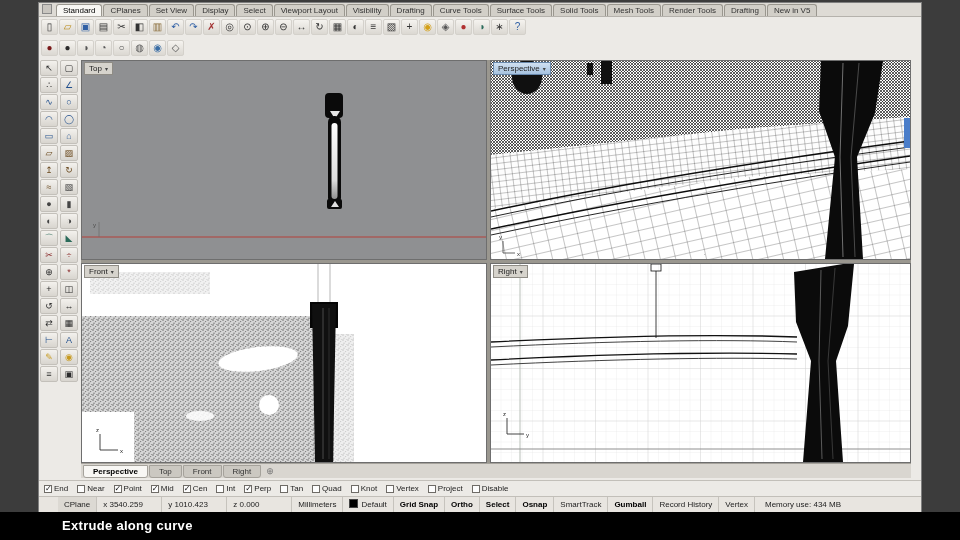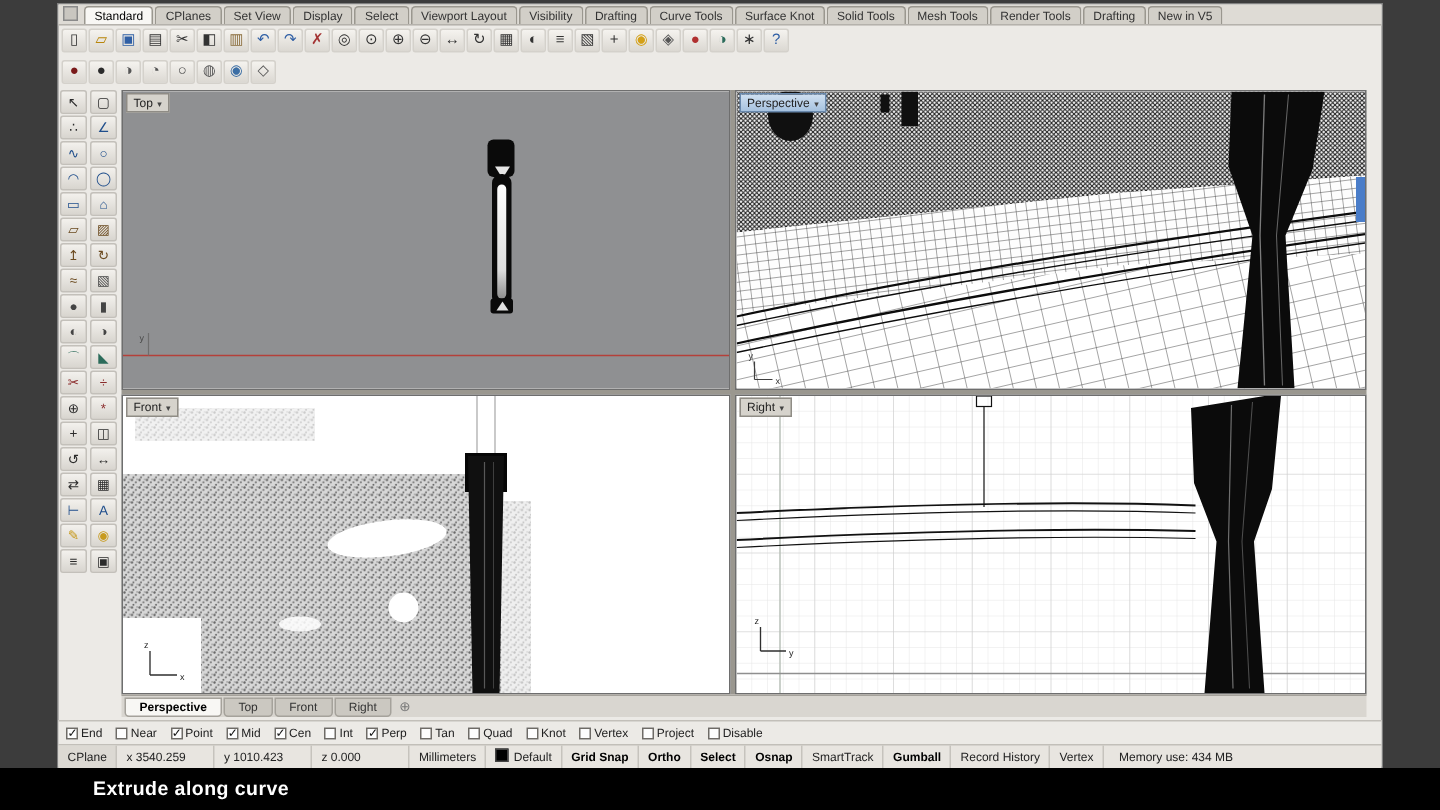--- a/index.html
+++ b/index.html
@@ -63,21 +63,21 @@
   .osnap{position:absolute;left:0;top:477px;width:100%;height:16px;background:#eceae6;border-top:1px solid #c2bfb9;
          display:flex;align-items:center;gap:9px;padding-left:5px;box-sizing:border-box;}
   .osit{display:flex;align-items:center;gap:2px;}
   .cb{display:inline-block;width:8px;height:8px;border:1px solid #6e6b66;background:#fdfdfd;font-size:8px;
       line-height:8px;text-align:center;color:#111;box-sizing:border-box;}
   .cb.checked::before{content:"\2713";display:block;margin-top:-1px;}
   .oslab{font-size:8px;color:#222;}
 
   
   .status{position:absolute;left:0;top:493px;width:100%;height:17px;background:#e8e5e0;border-top:1px solid #c2bfb9;
-          display:flex;align-items:stretch;font-size:8px;box-sizing:border-box;}
+          display:flex;align-items:stretch;font-size:8px;box-sizing:border-box;padding-left:19px;}
   .seg{padding:0 6px;line-height:15px;border-right:1px solid #c6c3bd;white-space:nowrap;color:#222;}
   .seg.btn{background:#dcd9d3;}
   .coord{min-width:52px;}
   .swatch{display:inline-block;width:7px;height:7px;background:#000;margin-right:3px;vertical-align:-1px;border:1px solid #444;}
   .toggles{display:flex;}
   .toggle.bold{font-weight:bold;color:#000;}
   .mem{border-right:none;margin-left:4px;}
 
   
   .caption{position:absolute;left:0;top:512px;width:100%;height:28px;background:#000;color:#fff;font-weight:bold;
@@ -104,21 +104,21 @@
           <span class="mtab">Select</span>
 
           <span class="mtab">Viewport Layout</span>
 
           <span class="mtab">Visibility</span>
 
           <span class="mtab">Drafting</span>
 
           <span class="mtab">Curve Tools</span>
 
-          <span class="mtab">Surface Knot</span>
+          <span class="mtab">Surface Tools</span>
 
           <span class="mtab">Solid Tools</span>
 
           <span class="mtab">Mesh Tools</span>
 
           <span class="mtab">Render Tools</span>
 
           <span class="mtab">Drafting</span>
 
           <span class="mtab">New in V5</span>

